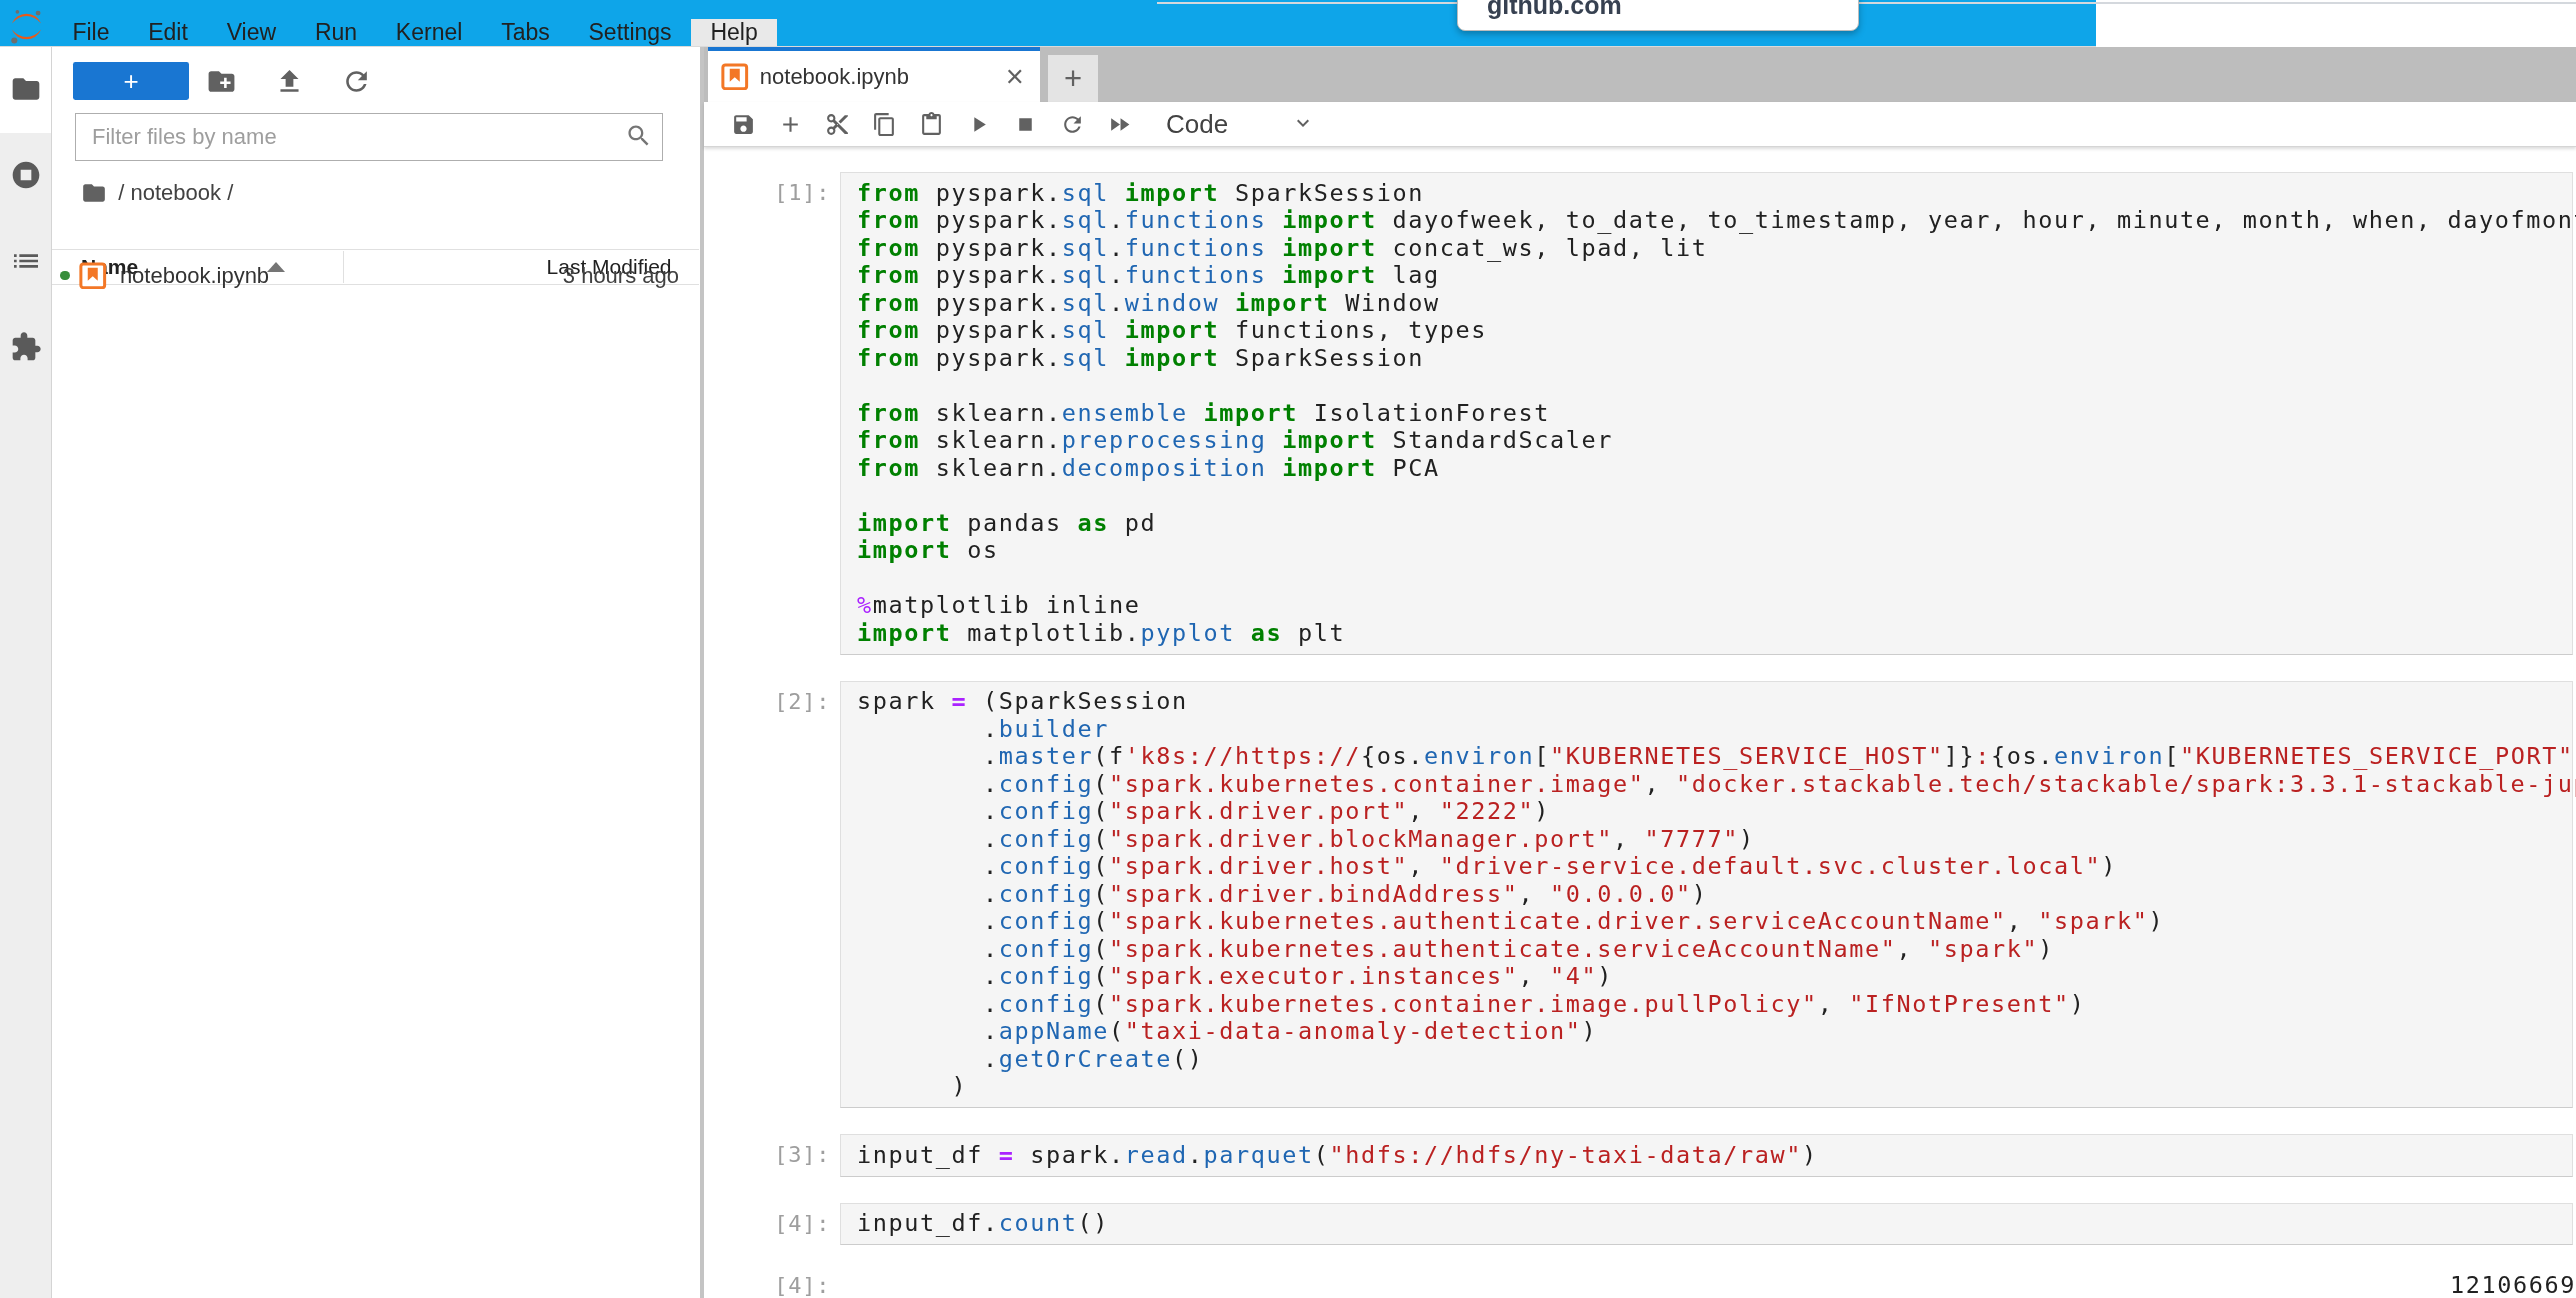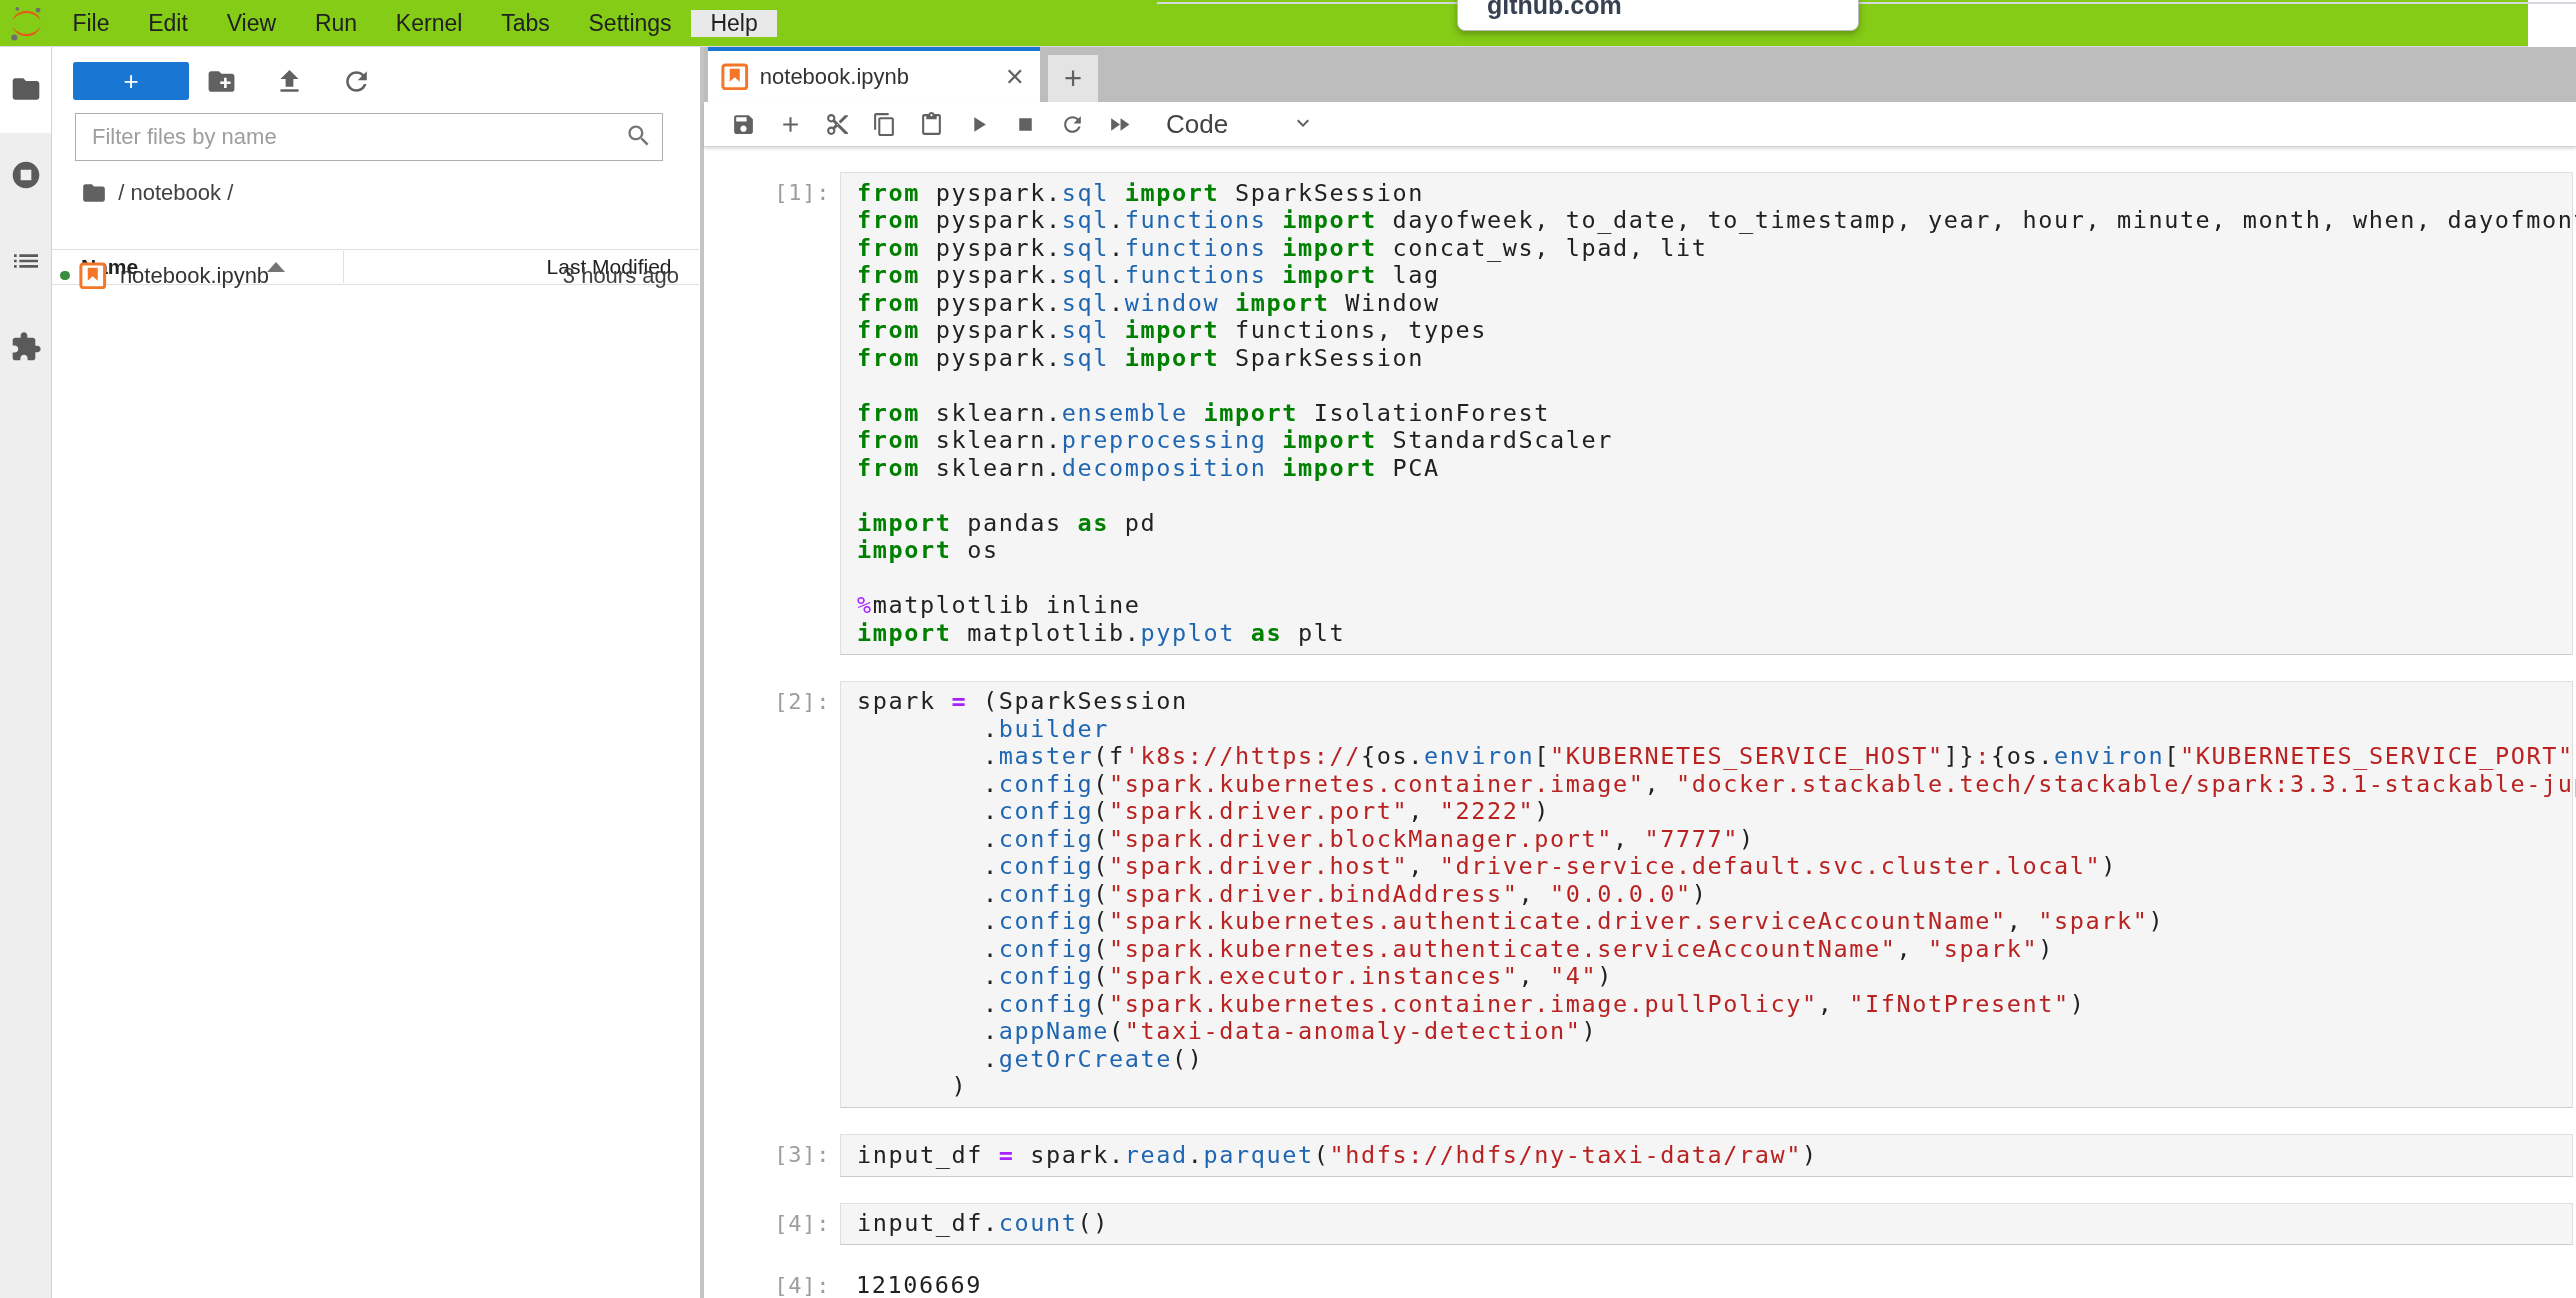--- a/index.html
+++ b/index.html
@@ -1,21 +1,21 @@
 <!DOCTYPE html>
 <html style="font-size:13px"><head>
 <meta charset="utf-8">
 <style>
   * { margin:0; padding:0; box-sizing:border-box; }
   html,body { width:2576px; height:1299px; overflow:hidden; background:#fff;
               font-family:"Liberation Sans","DejaVu Sans",sans-serif; }
 
   
-  #menubar { position:absolute; left:0; top:0; width:2528px; height:47px; background:#84cc16;
-             border-bottom:0.8px solid #dadada; display:flex; align-items:center; z-index:5; }
+  #menubar { position:absolute; left:0; top:0; width:2096px; height:47px; background:#0ea5e9;
+             border-bottom:0.8px solid #dadada; display:flex; align-items:flex-end; z-index:5; }
   #logo { width:53px; display:flex; align-items:center; justify-content:center; }
   #menu-items { display:flex; align-items:stretch; }
   .menu-item { display:flex; align-items:center; padding:0 19.4px; font-size:23px; color:#212121; cursor:default; }
   .menu-item.active { background:#e9e9e9; }
   #topline { position:absolute; left:1157px; right:0; top:1.6px; height:2.4px; background:#d4d8dd; z-index:6; }
   #popup { position:absolute; left:1457px; top:-21px; width:402px; height:52px; background:#fff;
            border:0.8px solid #bcbcbc; border-radius:8px; box-shadow:0 2.4px 7.3px rgba(0,0,0,.28);
            z-index:7; padding:11.3px 0 0 29px; font-size:25px; font-weight:bold; color:#374151; overflow:hidden; }
 
   
@@ -79,21 +79,21 @@
   #celltype-chevron svg { width:24px; height:24px; fill:currentColor; }
 
   
   #content { flex:1; background:#fff; overflow:hidden; padding-top:25px; }
   .cell-row { display:flex; margin-bottom:26px; }
   .cell-row.output { margin-top:-6.5px; margin-bottom:0; }
   .prompt { flex:0 0 136px; text-align:right; padding:7.3px 9.7px 0 0; color:#9e9e9e;
             font-family:"DejaVu Sans Mono",monospace; font-size:22px; letter-spacing:0.8px; line-height:27.5px; }
   .cell-box { flex:1; margin-right:3.2px; background:#f5f5f5; border:0.8px solid #dfdfdf; border-bottom-color:#cccccc;
               padding:6.5px 0 6.5px 16px; min-width:0; }
-  .out-box { flex:1; padding:7.3px 0 0 16px; }
+  .out-box { flex:1; padding:7.3px 0 0 16px;text-align:right; }
   .code-line { font-family:"DejaVu Sans Mono",monospace; font-size:23.5px; line-height:27.5px; letter-spacing:1.6px;
                white-space:pre; color:#212121; }
   .tok-k { color:#008000; font-weight:bold; }
   .tok-b { color:#1f66b2; }
   .tok-s { color:#ba2121; }
   .tok-o { color:#aa22ff; font-weight:bold; }
   .tok-m { color:#aa22ff; }
   .tok-p { color:#212121; }
 </style>
 </head>

